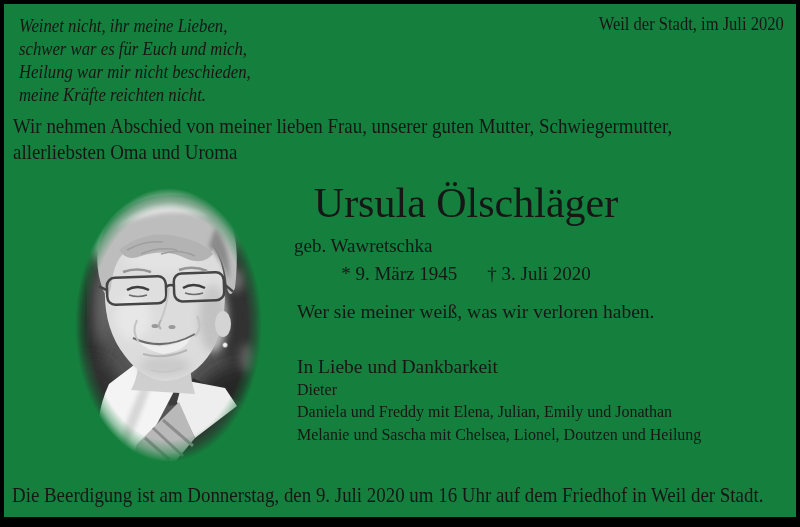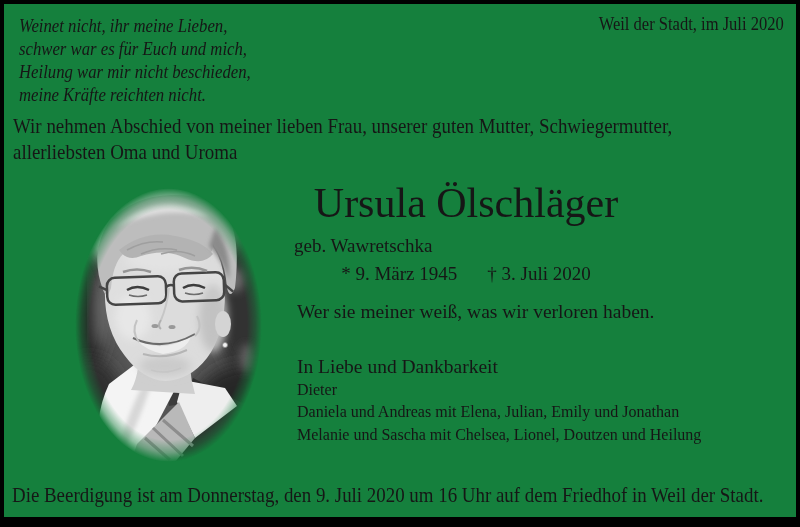--- a/index.html
+++ b/index.html
@@ -233,19 +233,19 @@
     <span>* 9. März 1945</span>
     <span>† 3. Juli 2020</span>
   </div>
 
   <div class="abs tribute">Wer sie meiner weiß, was wir verloren haben.</div>
 
   <div class="abs closing">In Liebe und Dankbarkeit</div>
 
   <div class="abs mourners">
     <div>Dieter</div>
-    <div>Daniela und Andreas mit Elena, Julian, Emily und Jonathan</div>
+    <div>Daniela und Freddy mit Elena, Julian, Emily und Jonathan</div>
     <div>Melanie und Sascha mit Chelsea, Lionel, Doutzen und Heilung</div>
   </div>
 
   <div class="abs funeral">Die Beerdigung ist am Donnerstag, den 9. Juli 2020 um 16 Uhr auf dem Friedhof in Weil der Stadt.</div>
 
 </div>
 
 </body></html>

